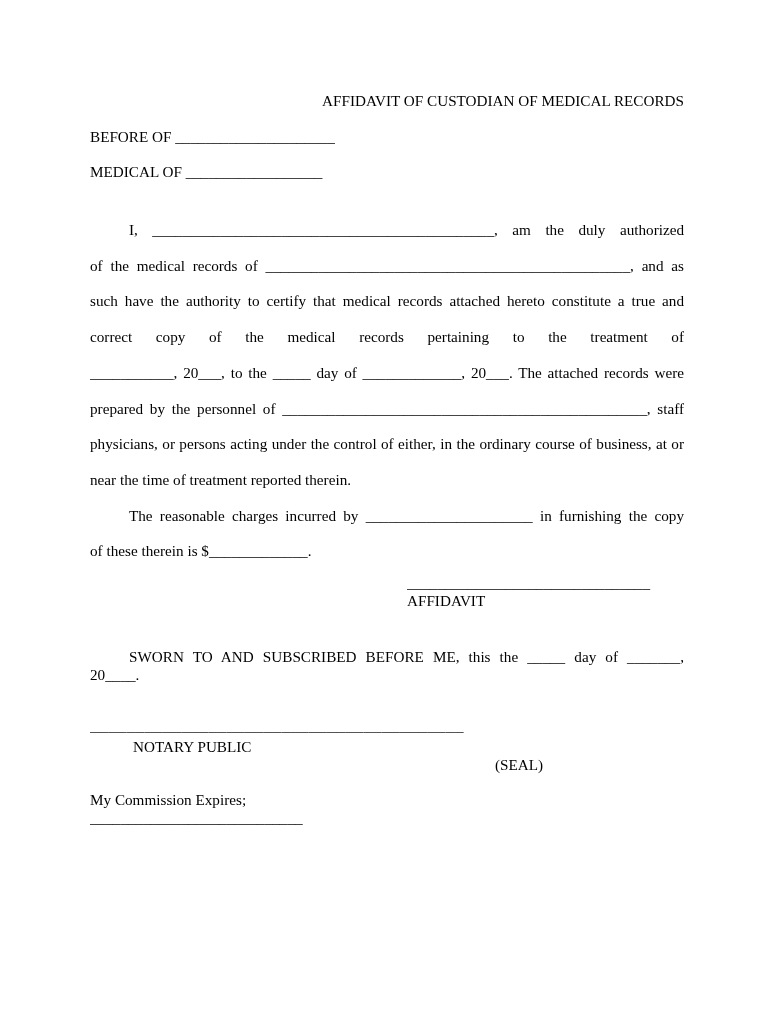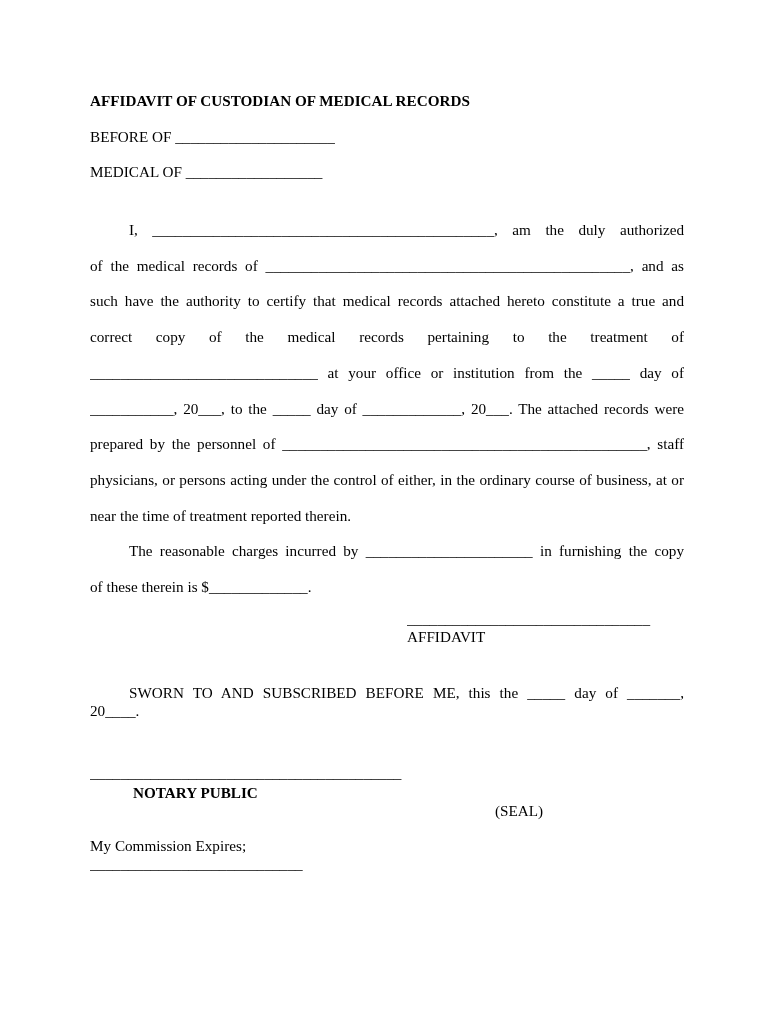--- a/index.html
+++ b/index.html
@@ -36,47 +36,46 @@
     height: 18px;
     overflow: hidden;
   }
   .jl {
     text-align: justify;
     text-align-last: justify;
     text-justify: inter-word;
   }
   .indent { text-indent: 39px; }
   .title-line {
-    font-weight: bold;
-    text-align: left;
+    font-weight: normal;
+    text-align: right;
   }
   .custodian-block { margin-left: 317px; margin-top: 5px; }
   .jurat-block { margin-top: 38px; }
-  .notary-sigline { margin-top: 44px; }
-  .notary-label { margin-top: 2px; text-indent: 43px; font-weight: bold; }
+  .notary-sigline { margin-top: 34px; font-family: Liberation Mono, monospace; }
+  .notary-label { margin-top: 2px; text-indent: 43px; }
   .seal-line { margin-left: 405px; }
   .commission-label { margin-top: 17px; }
 </style>
 </head>
 <body>
 
 <div class="page">
   <div class="content">
 
     <div class="dl title-line">AFFIDAVIT OF CUSTODIAN OF MEDICAL RECORDS</div>
 
     <div class="dl"><span>BEFORE OF</span> <span>_____________________</span></div>
 
     <div class="dl"><span>MEDICAL OF</span> <span>__________________</span></div>
 
     <div class="dl jl indent" style="margin-top:22px">I, _____________________________________________, am the duly authorized custodian</div>
     <div class="dl jl">of the medical records of ________________________________________________, and as</div>
     <div class="dl jl">such have the authority to certify that medical records attached hereto constitute a true and</div>
     <div class="dl jl">correct copy of the medical records pertaining to the treatment of</div>
-    <div class="dl jl">______________________________ at your office or institution from the _____ day of</div>
     <div class="dl jl">___________, 20___, to the _____ day of _____________, 20___. The attached records were</div>
     <div class="dl jl">prepared by the personnel of ________________________________________________, staff</div>
     <div class="dl jl">physicians, or persons acting under the control of either, in the ordinary course of business, at or</div>
     <div class="dl">near the time of treatment reported therein.</div>
     <div class="dl jl indent">The reasonable charges incurred by ______________________ in furnishing the copy</div>
     <div class="dl">of these therein is $_____________.</div>
 
     <div class="custodian-block">
       <div class="sl">________________________________</div>
       <div class="sl">AFFIDAVIT</div>

